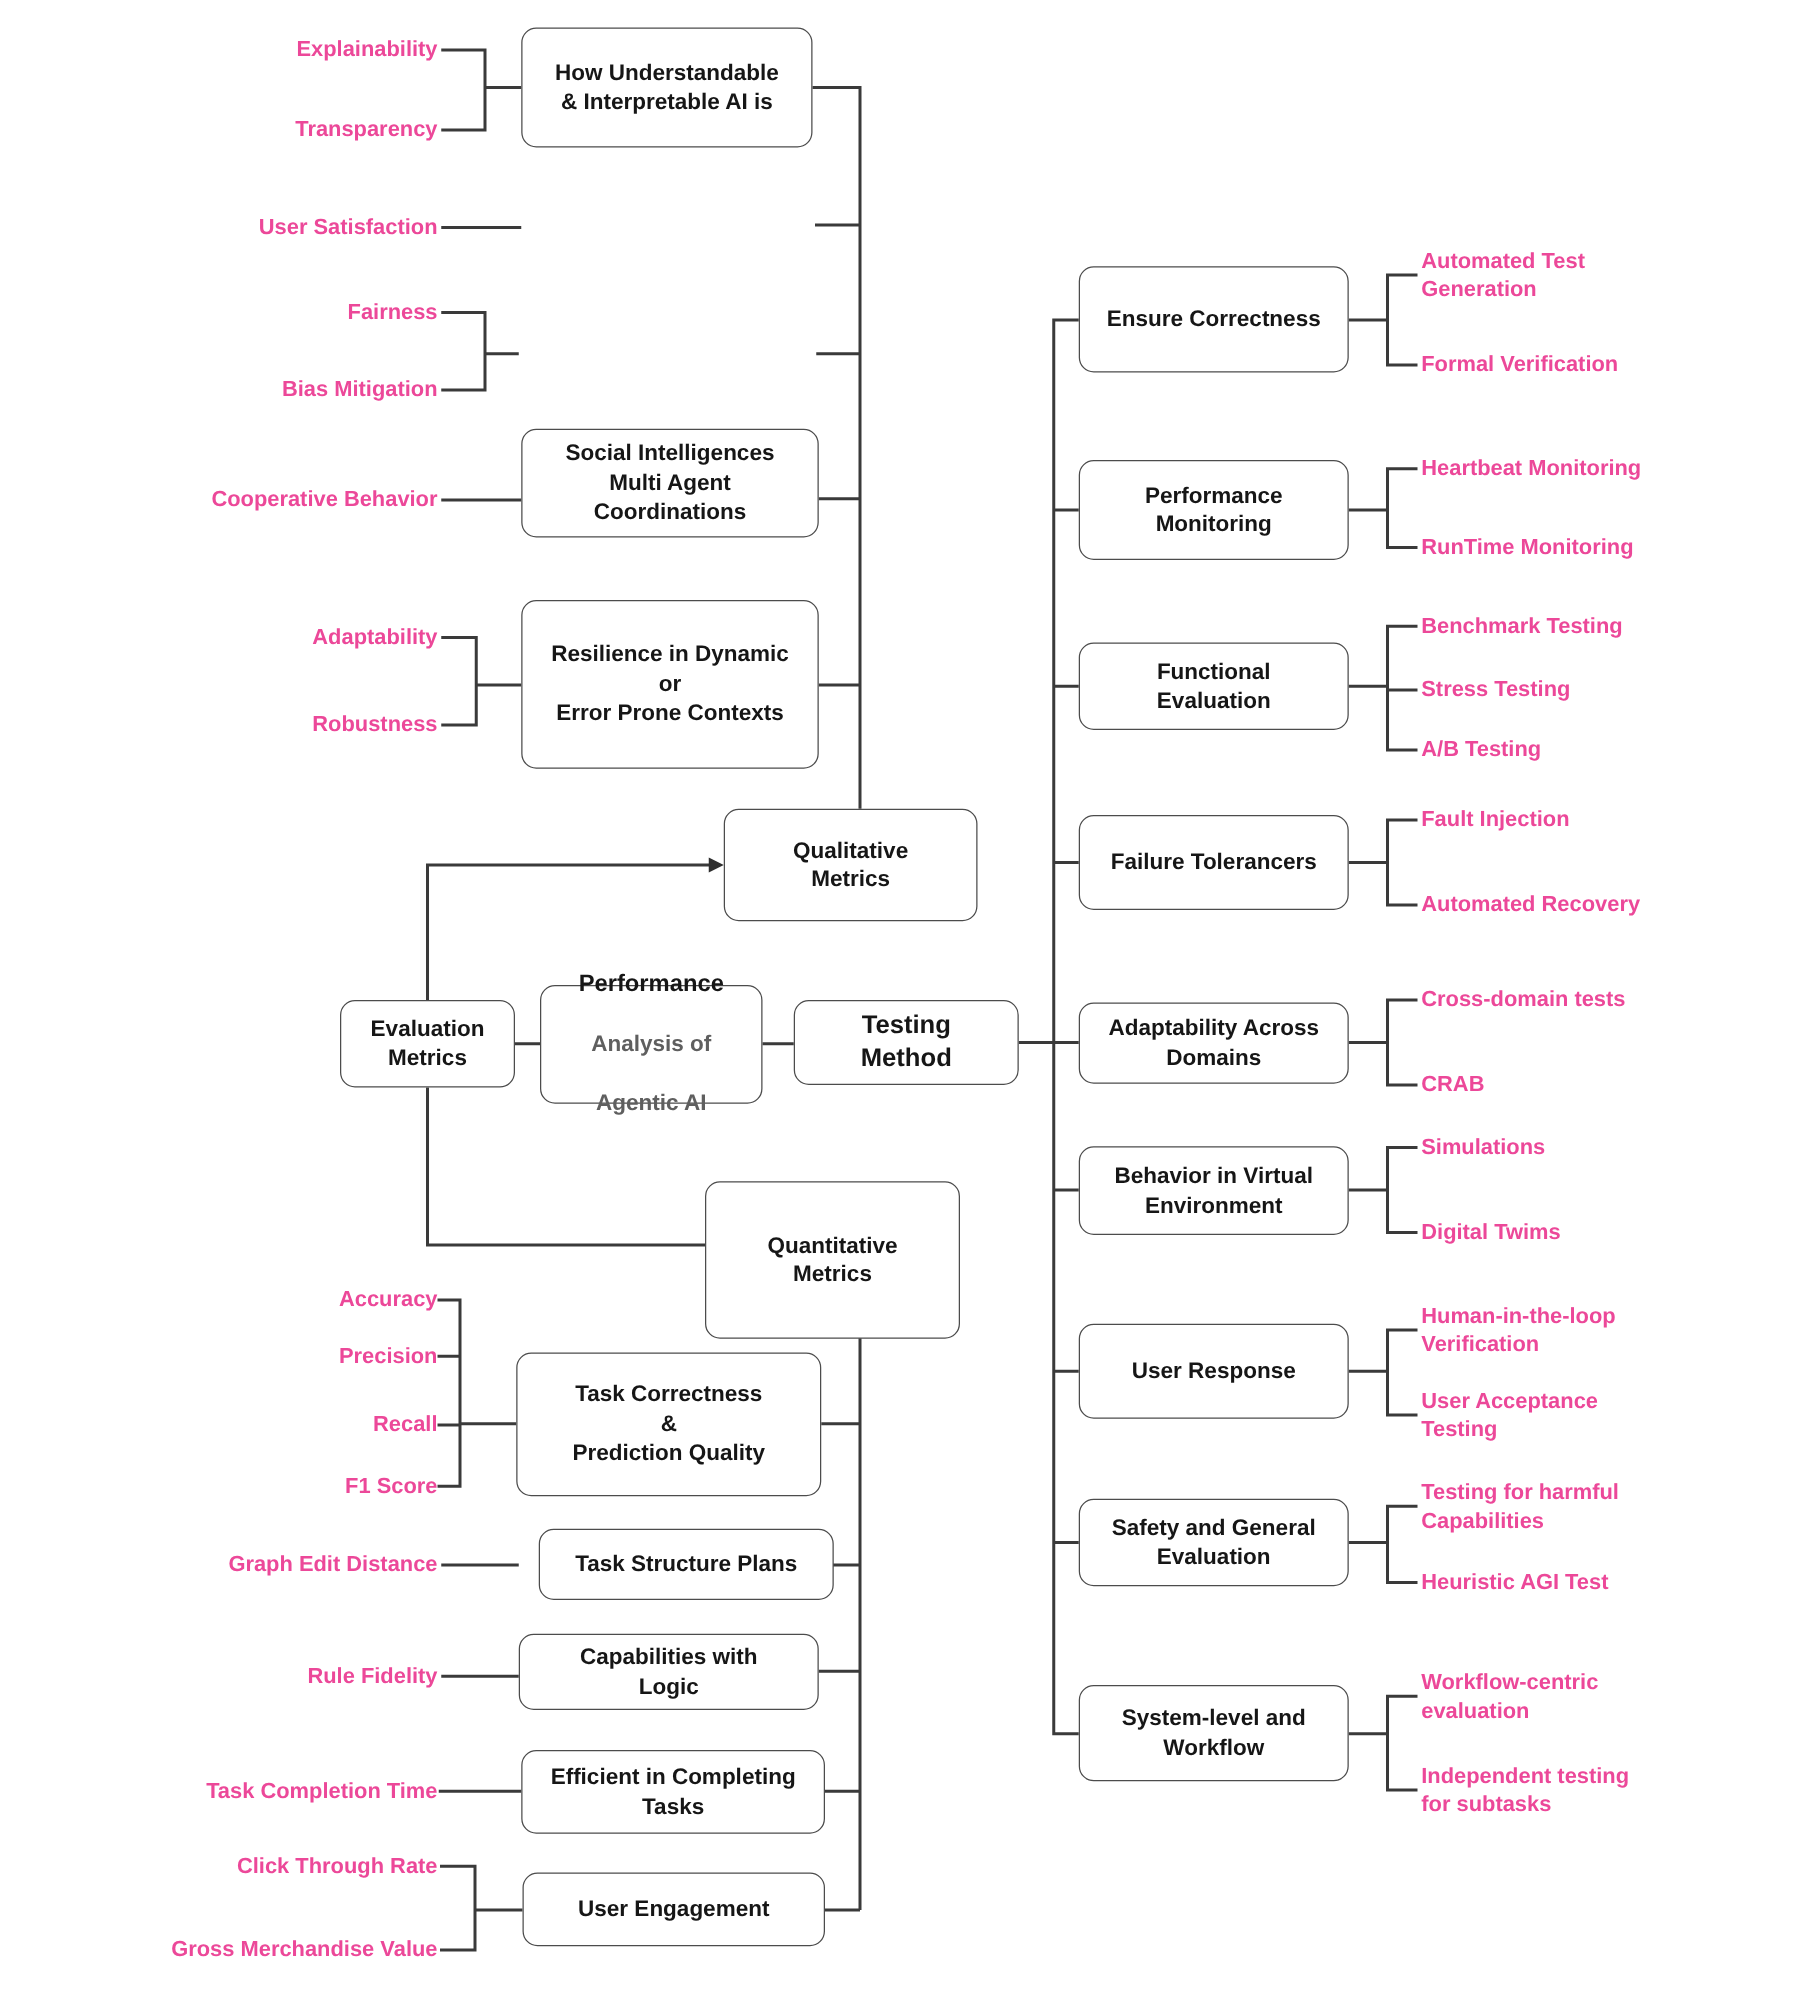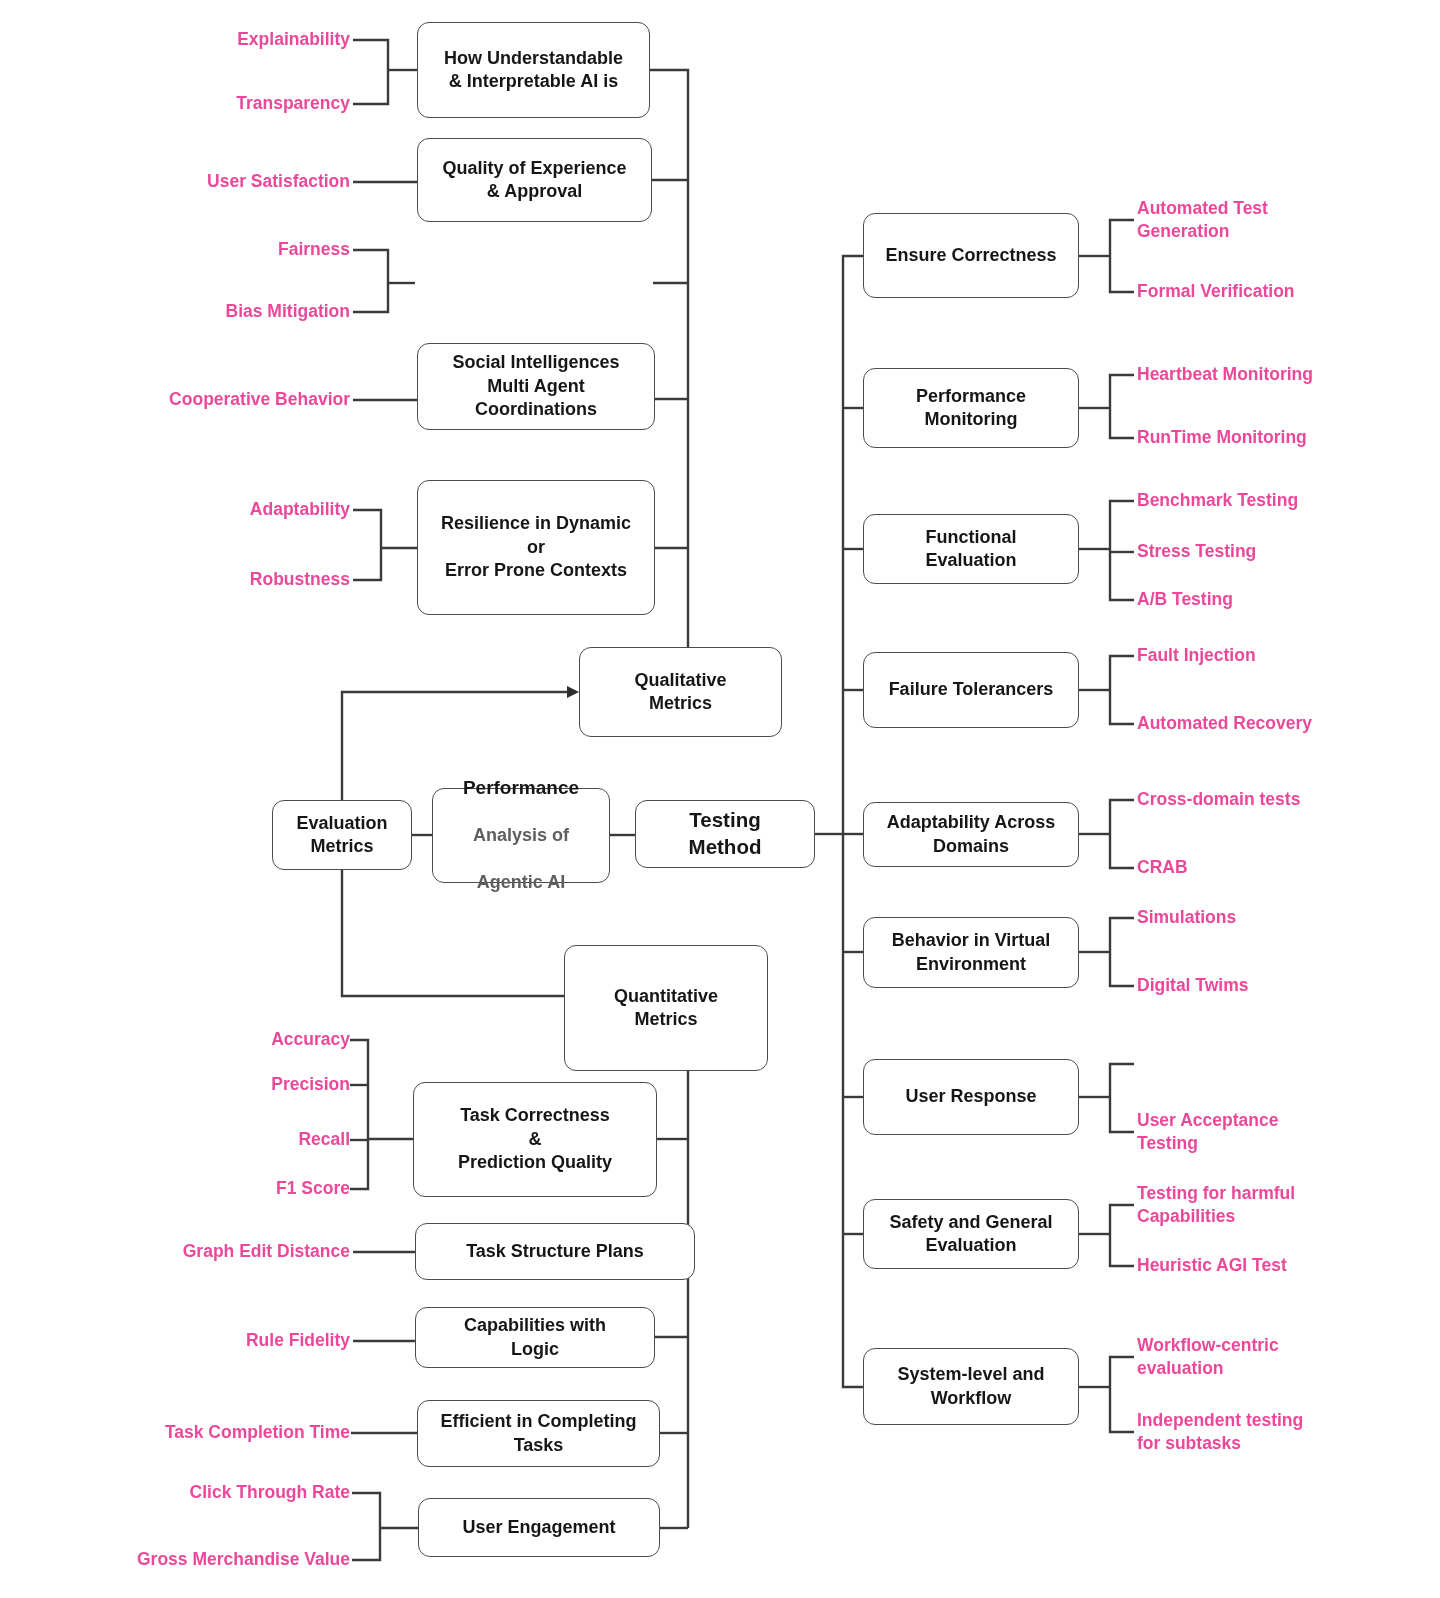--- a/index.html
+++ b/index.html
@@ -99,22 +99,20 @@
     <path d="M1079,1097 H1110"></path> 
       <path d="M1134,1064 H1110 V1132 H1134"></path>
     <path d="M1079,1234 H1110"></path> 
       <path d="M1134,1205 H1110 V1266 H1134"></path>
     <path d="M1079,1387 H1110"></path> 
       <path d="M1134,1357 H1110 V1432 H1134"></path>
   </svg>
 
   <div class="node" style="left:417px;top:22px;width:233px;height:96px">How Understandable
 &amp; Interpretable AI is</div>
-  <div class="node" style="left:417px;top:138px;width:235px;height:84px">Quality of Experience
-&amp; Approval</div>
   <div class="node" style="left:417px;top:343px;width:238px;height:87px">Social Intelligences
 Multi Agent
 Coordinations</div>
   <div class="node" style="left:417px;top:480px;width:238px;height:135px">Resilience in Dynamic
 or
 Error Prone Contexts</div>
 
   <div class="leaf leaf-left" style="left:70px;top:28px;width:280px">Explainability</div>
   <div class="leaf leaf-left" style="left:70px;top:92px;width:280px">Transparency</div>
   <div class="leaf leaf-left" style="left:70px;top:170px;width:280px">User Satisfaction</div>
@@ -136,21 +134,21 @@
     </span>
   </div>
   <div class="node node--xl" style="left:635px;top:800px;width:180px;height:68px">Testing
 Method</div>
   <div class="node" style="left:564px;top:945px;width:204px;height:126px">Quantitative
 Metrics</div>
 
   <div class="node" style="left:413px;top:1082px;width:244px;height:115px">Task Correctness
 &amp;
 Prediction Quality</div>
-  <div class="node" style="left:415px;top:1223px;width:280px;height:57px">Task Structure Plans</div>
+  <div class="node" style="left:431px;top:1223px;width:236px;height:57px">Task Structure Plans</div>
   <div class="node" style="left:415px;top:1307px;width:240px;height:61px">Capabilities with
 Logic</div>
   <div class="node" style="left:417px;top:1400px;width:243px;height:67px">Efficient in Completing
 Tasks</div>
   <div class="node" style="left:418px;top:1498px;width:242px;height:59px">User Engagement</div>
 
   <div class="leaf leaf-left" style="left:70px;top:1028px;width:280px">Accuracy</div>
   <div class="leaf leaf-left" style="left:70px;top:1073px;width:280px">Precision</div>
   <div class="leaf leaf-left" style="left:70px;top:1128px;width:280px">Recall</div>
   <div class="leaf leaf-left" style="left:70px;top:1177px;width:280px">F1 Score</div>
@@ -183,20 +181,22 @@
   <div class="leaf leaf-right" style="left:1137px;top:426px;width:225px">RunTime Monitoring</div>
   <div class="leaf leaf-right" style="left:1137px;top:489px;width:225px">Benchmark Testing</div>
   <div class="leaf leaf-right" style="left:1137px;top:540px;width:225px">Stress Testing</div>
   <div class="leaf leaf-right" style="left:1137px;top:588px;width:225px">A/B Testing</div>
   <div class="leaf leaf-right" style="left:1137px;top:644px;width:225px">Fault Injection</div>
   <div class="leaf leaf-right" style="left:1137px;top:712px;width:225px">Automated Recovery</div>
   <div class="leaf leaf-right" style="left:1137px;top:788px;width:225px">Cross-domain tests</div>
   <div class="leaf leaf-right" style="left:1137px;top:856px;width:225px">CRAB</div>
   <div class="leaf leaf-right" style="left:1137px;top:906px;width:225px">Simulations</div>
   <div class="leaf leaf-right" style="left:1137px;top:974px;width:225px">Digital Twims</div>
+  <div class="leaf leaf-right" style="left:1137px;top:1041px;width:225px">Human-in-the-loop
+Verification</div>
   <div class="leaf leaf-right" style="left:1137px;top:1109px;width:225px">User Acceptance
 Testing</div>
   <div class="leaf leaf-right" style="left:1137px;top:1182px;width:225px">Testing for harmful
 Capabilities</div>
   <div class="leaf leaf-right" style="left:1137px;top:1254px;width:225px">Heuristic AGI Test</div>
   <div class="leaf leaf-right" style="left:1137px;top:1334px;width:225px">Workflow-centric
 evaluation</div>
   <div class="leaf leaf-right" style="left:1137px;top:1409px;width:225px">Independent testing
 for subtasks</div>
 

